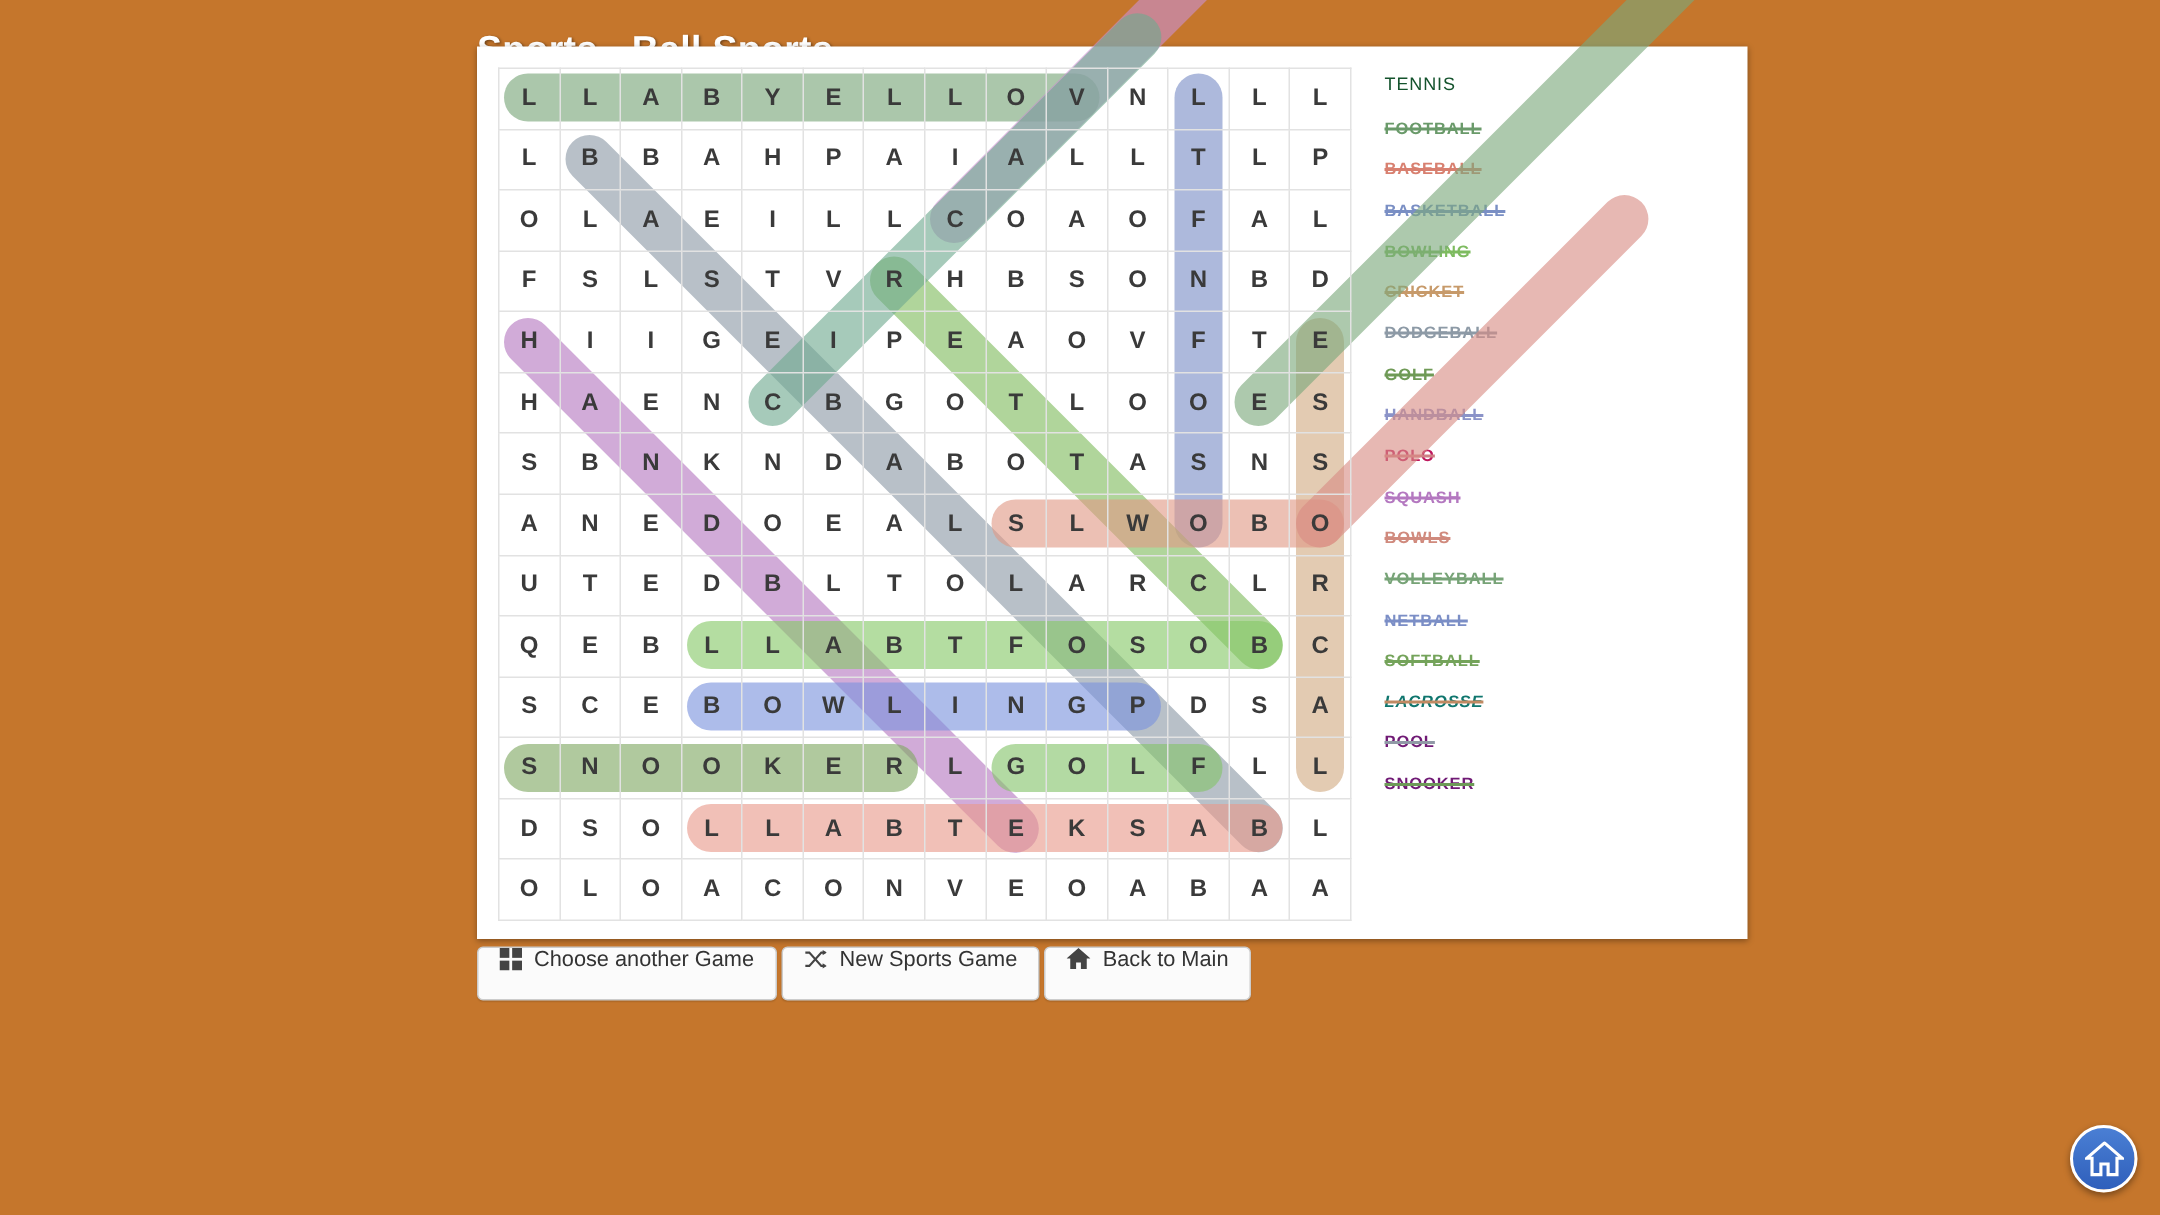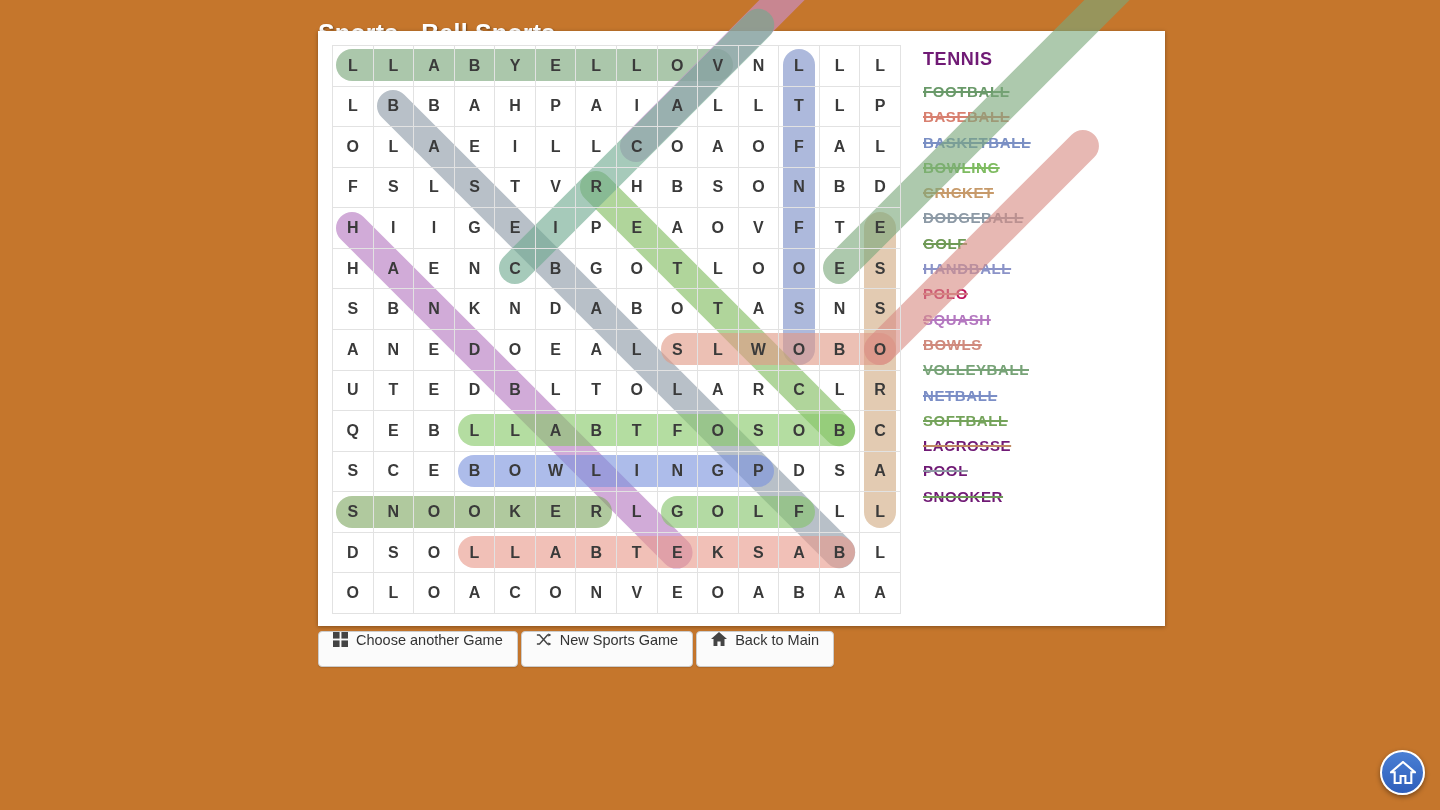--- a/index.html
+++ b/index.html
@@ -83,28 +83,28 @@
     opacity: 0.62;
   }
 
   
   .wordlist {
     position: absolute;
     left: 605px; top: 18px;
     width: 225px;
   }
   .wl-title {
-    font-size: 18px;
-    font-weight: bold;
-    color: #701a75;
+    font-size: 12px;
+    font-weight: normal;
+    color: #14532d;
     letter-spacing: 0.6px;
     margin-bottom: 9px;
   }
   .wl-item {
-    font-size: 15px;
+    font-size: 11px;
     font-weight: bold;
     letter-spacing: 0.6px;
     line-height: 25.3px;
     position: relative;
     display: inline-block;
   }
   .wl-row { line-height: 25.3px; }
   .wl-item.found {
     text-decoration: line-through;
     text-decoration-thickness: 1.6px;
@@ -416,21 +416,21 @@
           <div class="wl-row"><span class="wl-item found" style="color: rgb(199, 154, 106); text-decoration-color: rgb(199, 154, 106);">CRICKET</span></div>
           <div class="wl-row"><span class="wl-item found" style="color: rgb(141, 154, 166); text-decoration-color: rgb(141, 154, 166);">DODGEBALL</span></div>
           <div class="wl-row"><span class="wl-item found" style="color: rgb(111, 154, 86); text-decoration-color: rgb(111, 154, 86);">GOLF</span></div>
           <div class="wl-row"><span class="wl-item found" style="color: rgb(139, 147, 200); text-decoration-color: rgb(139, 147, 200);">HANDBALL</span></div>
           <div class="wl-row"><span class="wl-item found" style="color: #be185d; text-decoration-color: rgb(207, 127, 133); text-align: center;">POLO</span></div>
           <div class="wl-row"><span class="wl-item found" style="color: rgb(180, 120, 192); text-decoration-color: rgb(180, 120, 192);">SQUASH</span></div>
           <div class="wl-row"><span class="wl-item found" style="color: rgb(208, 138, 125); text-decoration-color: rgb(208, 138, 125);">BOWLS</span></div>
           <div class="wl-row"><span class="wl-item found" style="color: rgb(119, 163, 119); text-decoration-color: rgb(119, 163, 119);">VOLLEYBALL</span></div>
           <div class="wl-row"><span class="wl-item found" style="color: rgb(123, 142, 198); text-decoration-color: rgb(123, 142, 198);">NETBALL</span></div>
           <div class="wl-row"><span class="wl-item found" style="color: rgb(116, 163, 90); text-decoration-color: rgb(116, 163, 90);">SOFTBALL</span></div>
-          <div class="wl-row"><span class="wl-item found" style="color: #701a75; text-decoration-color: rgb(192, 138, 99);">LACROSSE</span></div>
+          <div class="wl-row"><span class="wl-item found" style="color: #0f766e; text-decoration-color: rgb(192, 138, 99); font-style: italic;">LACROSSE</span></div>
           <div class="wl-row"><span class="wl-item found" style="color: #701a75; text-decoration-color: rgb(144, 153, 166);">POOL</span></div>
           <div class="wl-row"><span class="wl-item found" style="color: #701a75; text-decoration-color: rgb(109, 154, 87);">SNOOKER</span></div>
         </div>
     </div>
 
   </div>
 
   <div class="btnbar">
 
     <div class="btn">

